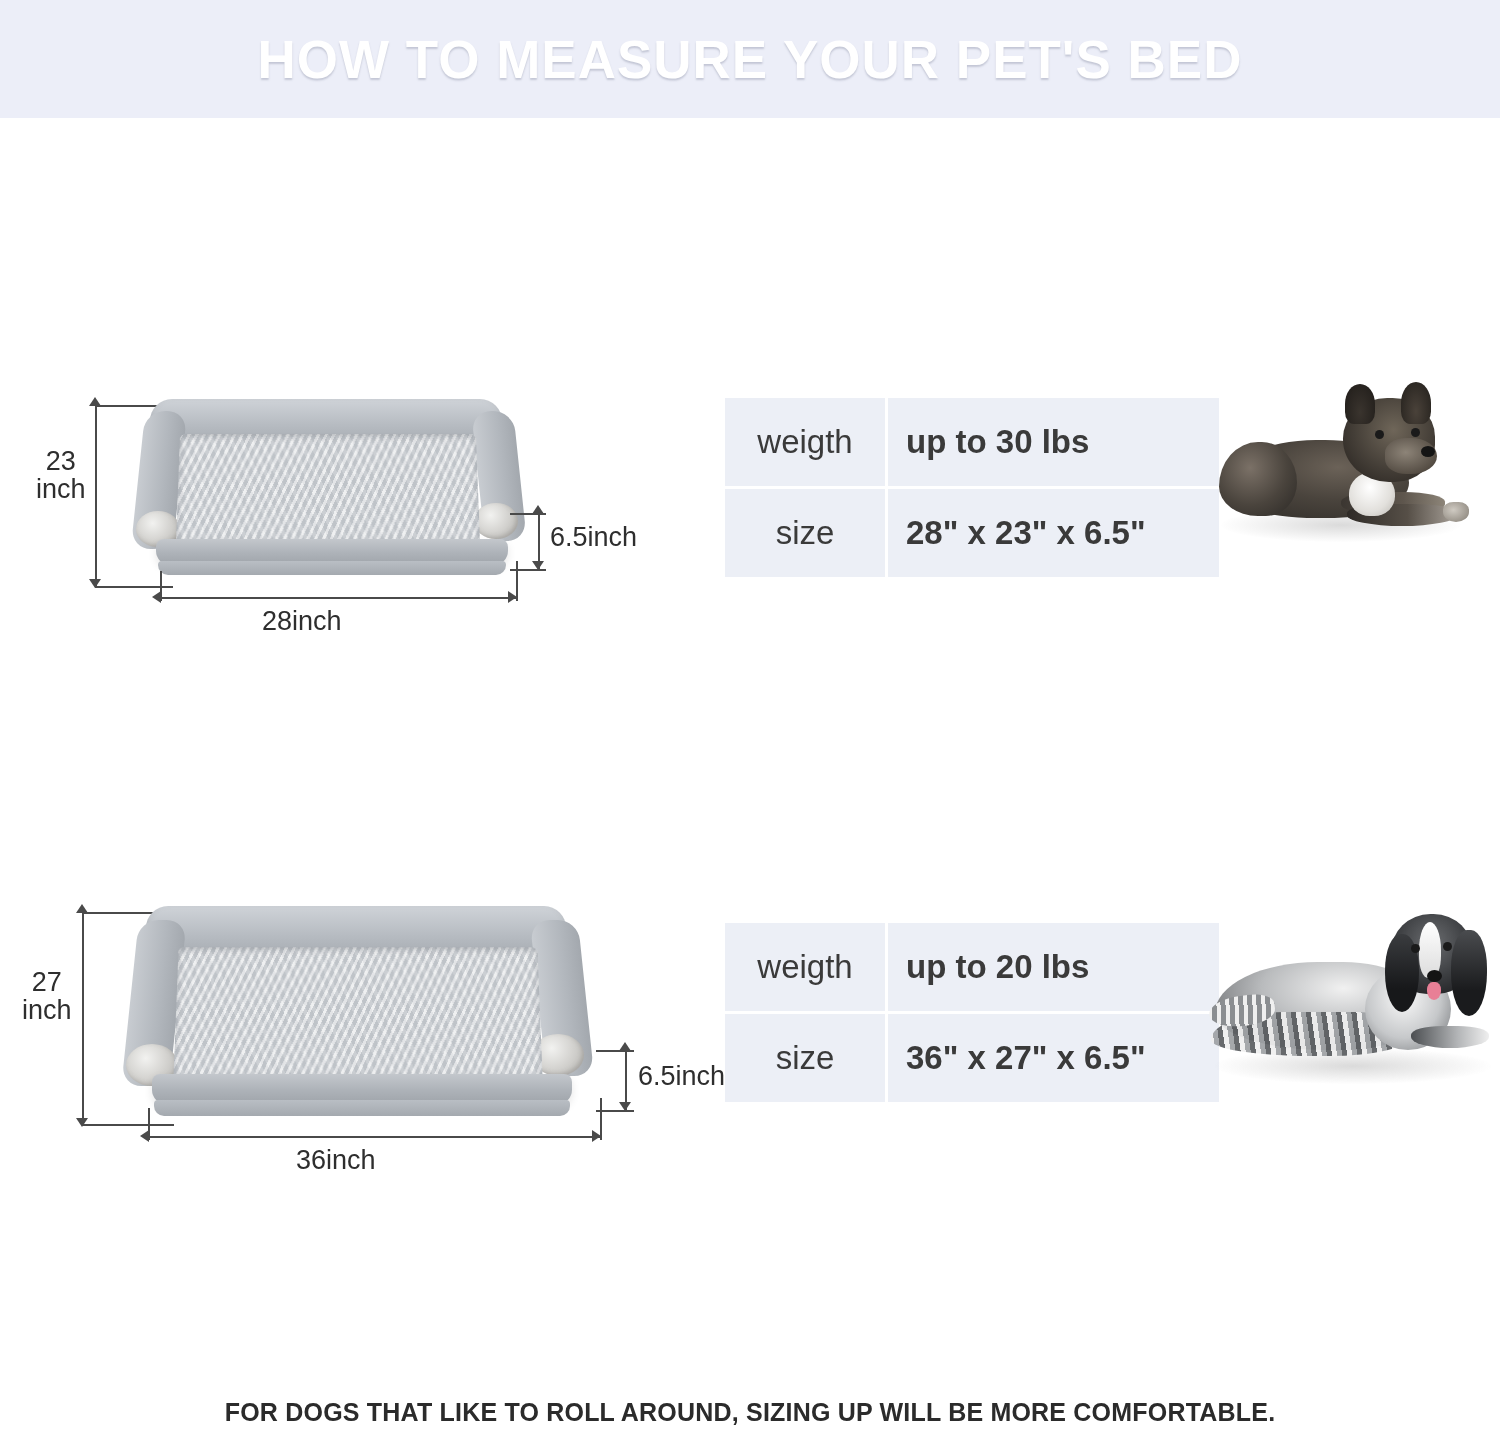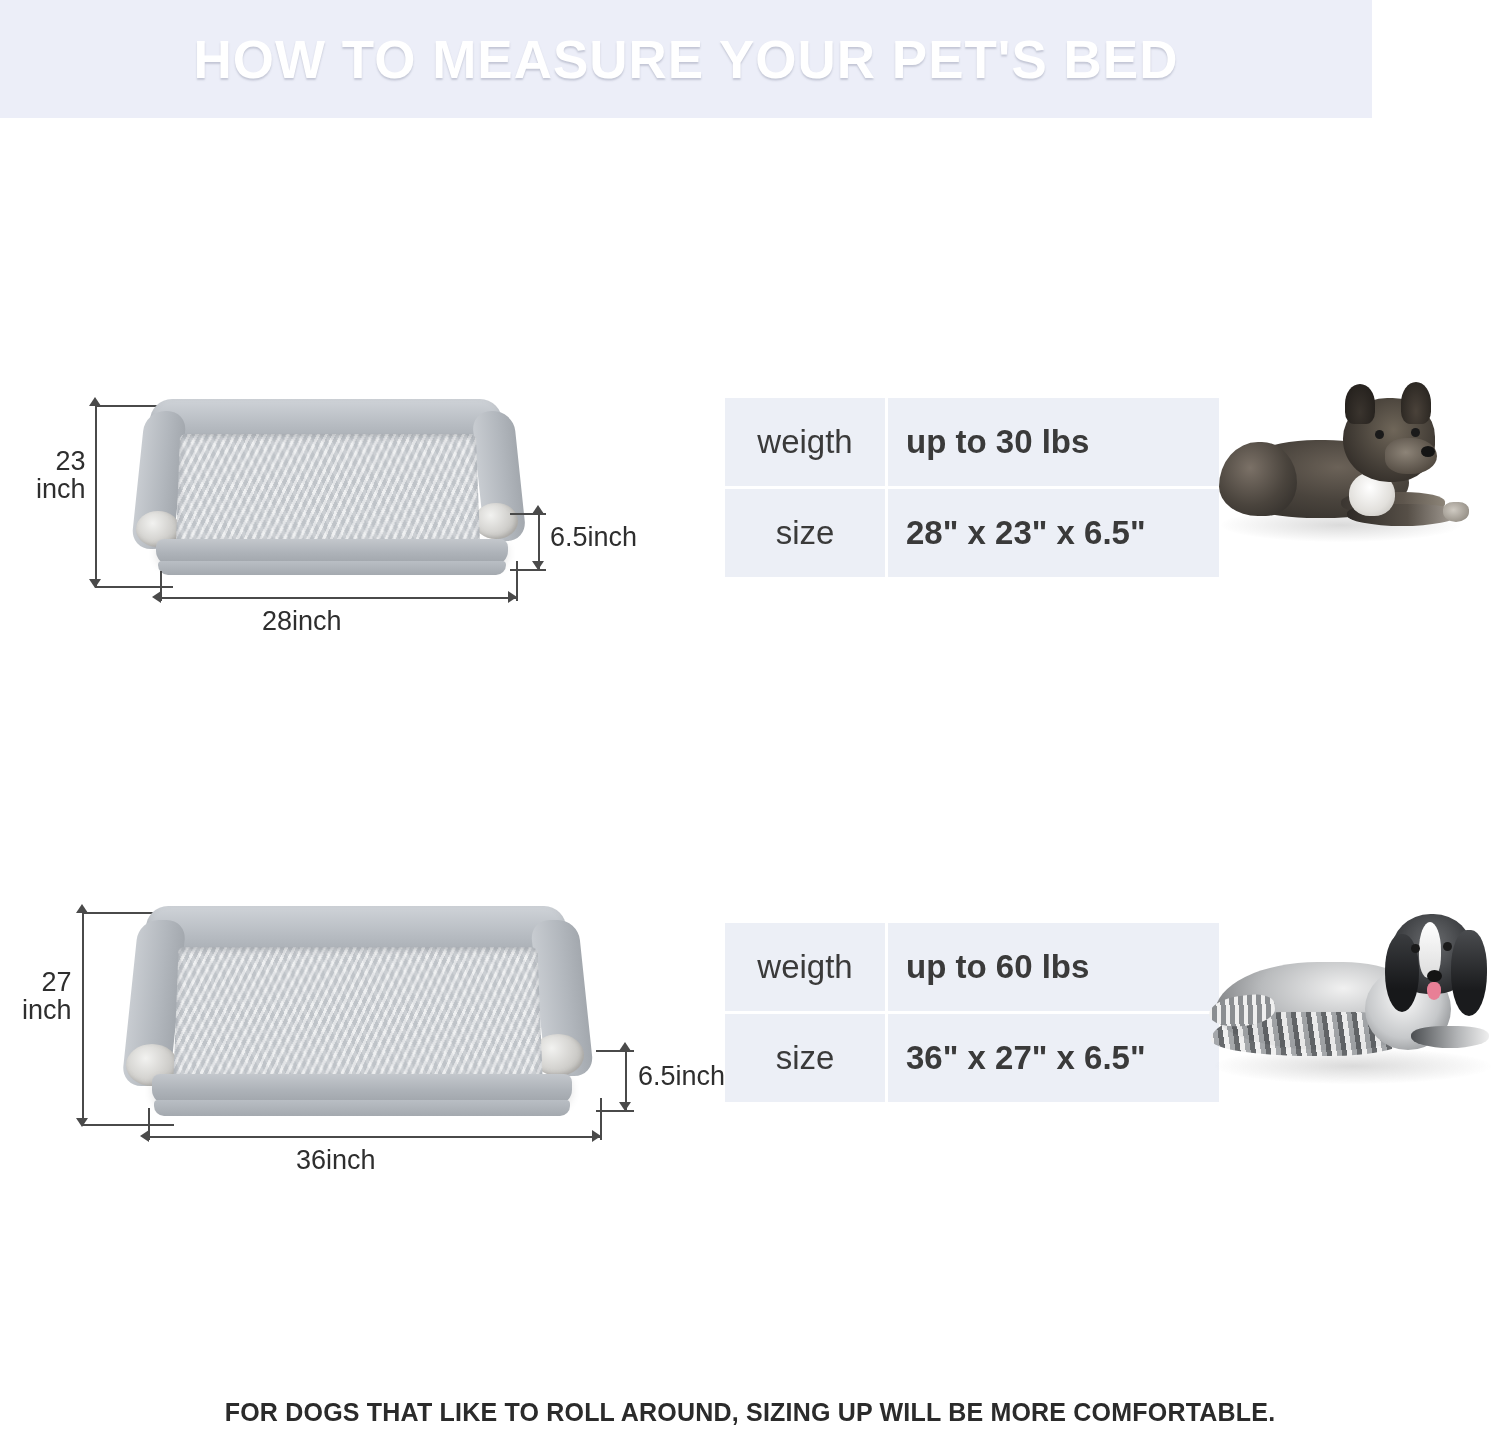--- a/index.html
+++ b/index.html
@@ -10,21 +10,21 @@
     background: #ffffff;
     font-family: "Liberation Sans", sans-serif;
     position: relative;
     overflow: hidden;
   }
 
   
   .banner {
     position: absolute;
     left: 0; top: 0;
-    width: 1372px; height: 118px;
+    width: 1500px; height: 118px;
     background: #eceef8;
     display: flex;
     align-items: center;
     justify-content: center;
   }
   .banner-title {
     font-size: 53px;
     font-weight: bold;
     letter-spacing: 1px;
     color: #ffffff;
@@ -99,21 +99,21 @@
   .arrow-left  { border-top: 6px solid transparent; border-bottom: 6px solid transparent; border-right: 9px solid #4a4a4a; }
   .arrow-right { border-top: 6px solid transparent; border-bottom: 6px solid transparent; border-left: 9px solid #4a4a4a; }
 
   .dim-label {
     position: absolute;
     font-size: 27px;
     color: #2e2e2e;
     line-height: 1.05;
     white-space: nowrap;
   }
-  .dim-label.stacked { text-align: right; }
+  .dim-label.stacked { text-align: center; }
 
   
   .spec-table {
     position: absolute;
     width: 500px;
     border-collapse: separate;
     border-spacing: 3px;
   }
   #table-small { left: 722px; top: 65px; }
   #table-large { left: 722px; top: 60px; }
@@ -306,21 +306,21 @@
     <div class="arrow arrow-right" style="left:572px; top:240px;"></div>
     <div class="tick dim-v" style="left:128px; top:218px; height:32px;"></div>
     <div class="tick dim-v" style="left:580px; top:208px; height:42px;"></div>
     <div class="dim-label" style="left:268px; top:256px; background:#fff; padding:0 8px;">36inch</div>
   </div>
 
   <table class="spec-table" id="table-large">
     <tbody>
         <tr>
       <td class="key">weigth</td>
-      <td class="val">up to 60 lbs</td>
+      <td class="val">up to 20 lbs</td>
     </tr>
     <tr>
       <td class="key">size</td>
       <td class="val">36" x 27" x 6.5"</td>
     </tr>
   </tbody>
     </table>
 
   <div class="dog" id="dog-large">
     <div class="dog-shadow" style="left:0px; top:148px; width:276px; height:36px;"></div>

